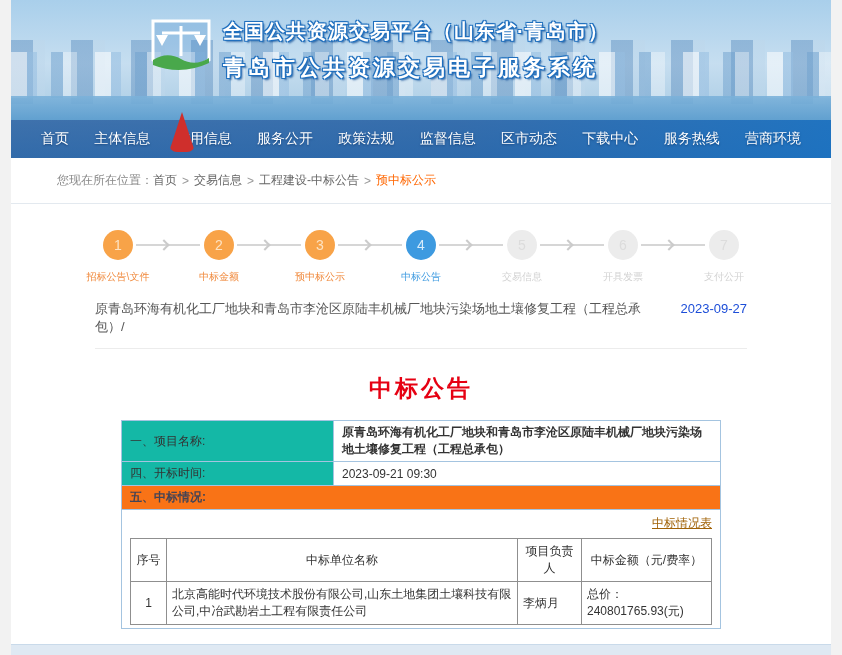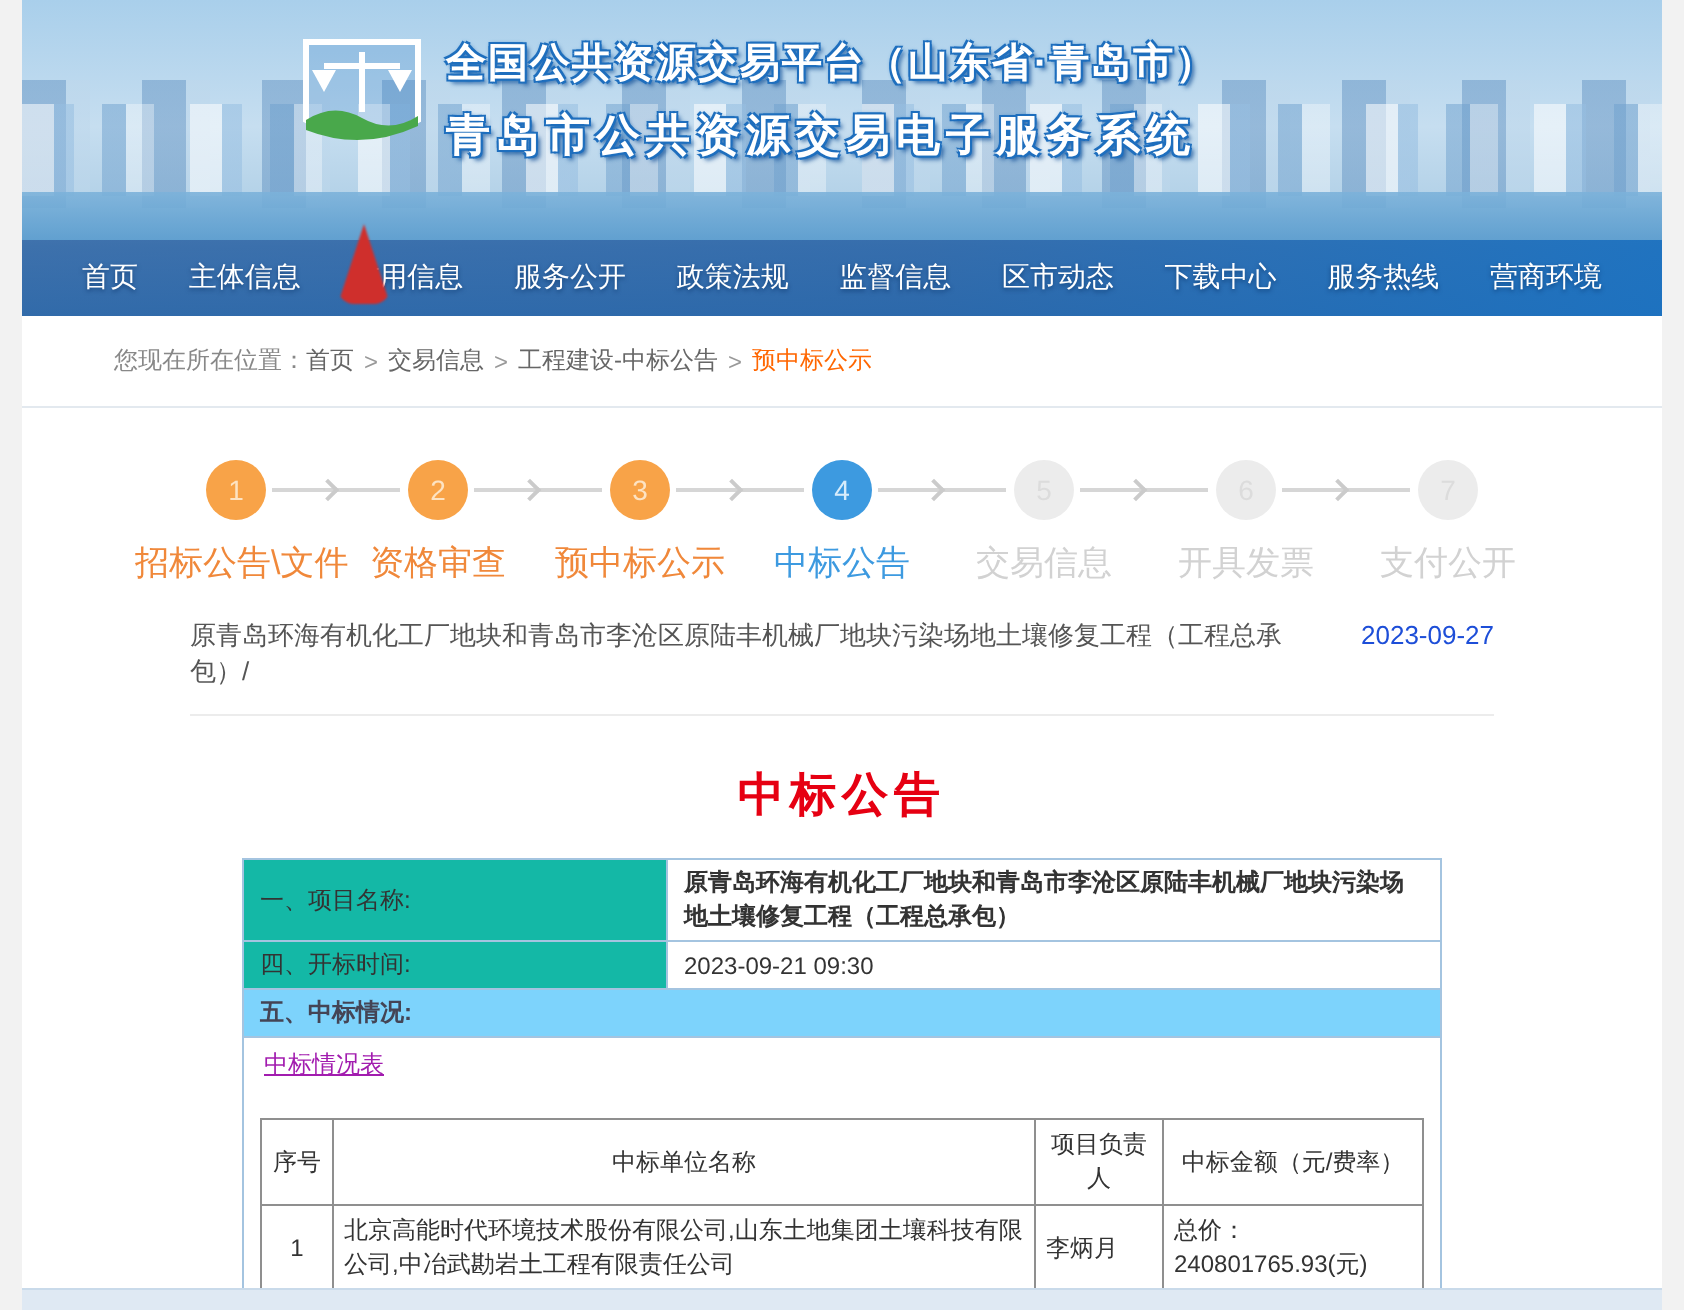--- a/index.html
+++ b/index.html
@@ -44,21 +44,21 @@
     border-bottom:1px solid #e3e9ef; background:#fff; font-size:12px; color:#888; }
   .crumbbar a { color:#666; text-decoration:none; cursor:pointer; }
   .crumbbar .sep { margin:0 5px; color:#999; }
   .crumbbar .current { color:#f60; }
 
   
   .steps { display:flex; justify-content:center; padding:26px 0 6px; }
   .step { width:101px; text-align:center; position:relative; }
   .circle { width:30px; height:30px; border-radius:50%; margin:0 auto; line-height:30px;
     font-size:14px; color:#fff; }
-  .step-label { margin-top:10px; font-size:17px; white-space:nowrap; }
+  .step-label { margin-top:10px; font-size:10px; white-space:nowrap; }
   .step.done .circle { background:#f8a348; color:#fde3c3; }
   .step.done .step-label { color:#f0883a; }
   .step.active .circle { background:#3d9ae0; color:#d7ecfb; }
   .step.active .step-label { color:#3d9ae0; }
   .step.pending .circle { background:#ececec; color:#dcdcdc; }
   .step.pending .step-label { color:#d2d2d2; }
   .step:not(:first-child)::before { content:""; position:absolute; top:14px; left:-33px;
     width:64px; height:2px; background:#d6d6d6; }
   .step:not(:first-child)::after { content:""; position:absolute; top:11px; left:-9px;
     width:6px; height:6px; border-top:2px solid #cbcbcb; border-right:2px solid #cbcbcb;
@@ -69,24 +69,24 @@
     align-items:baseline; font-size:13px; color:#555; padding-bottom:12px; border-bottom:1px solid #ececec;gap:12px; }
   .project-line .pdate { color:#1d4ed8; flex:none; margin-left:14px; }
 
   
   .ann-title { text-align:center; margin:24px 0 16px; font-size:23px; font-weight:bold;
     color:#e60012; letter-spacing:3px; }
 
   table.info { width:600px; margin:0 auto; border-collapse:collapse; font-size:12px; table-layout:fixed; }
   table.info td { border:1px solid #a4c4e0; padding:3px 8px; height:21px; vertical-align:middle; color:#333; }
   td.lbl { background:#14b8a6; width:212px; font-weight:normal; color:#445; }
-  tr.sect td { background:#7dd3fc; font-weight:bold; color:#445; }
+  tr.sect td { background:#f97316; font-weight:bold; color:#445; }
   td.strong { font-weight:bold; }
   td.subwrap { padding:6px 6px 8px; }
-  .caption { color:#a21caf; font-size:12px; text-decoration:underline; margin:2px 0 18px 2px; }
+  .caption { color:#a16207; font-size:12px; text-decoration:underline; margin:2px 0 6px 2px;text-align:right; }
   table.bid { width:100%; border-collapse:collapse; table-layout:fixed; }
   table.bid th, table.bid td { border:1px solid #8f8f8f; font-size:12px; padding:4px 5px; color:#333; font-weight:normal; height:20px; }
   table.bid th { text-align:center; }
   table.bid td.c { text-align:center; }
 
   .page-footer { position:absolute; left:0; bottom:0; width:100%; height:11px;
     background:#dfe9f3; border-top:1px solid #c9daea; }
 </style>
 </head>
 <body>
@@ -139,21 +139,21 @@
     <span class="current">预中标公示</span>
   </div>
 
   <div class="steps">
     <div class="step done">
       <div class="circle">1</div>
       <div class="step-label">招标公告\文件</div>
     </div>
     <div class="step done">
       <div class="circle">2</div>
-      <div class="step-label">资格审查</div>
+      <div class="step-label">中标金额</div>
     </div>
     <div class="step done">
       <div class="circle">3</div>
       <div class="step-label">预中标公示</div>
     </div>
     <div class="step active">
       <div class="circle">4</div>
       <div class="step-label">中标公告</div>
     </div>
     <div class="step pending">

